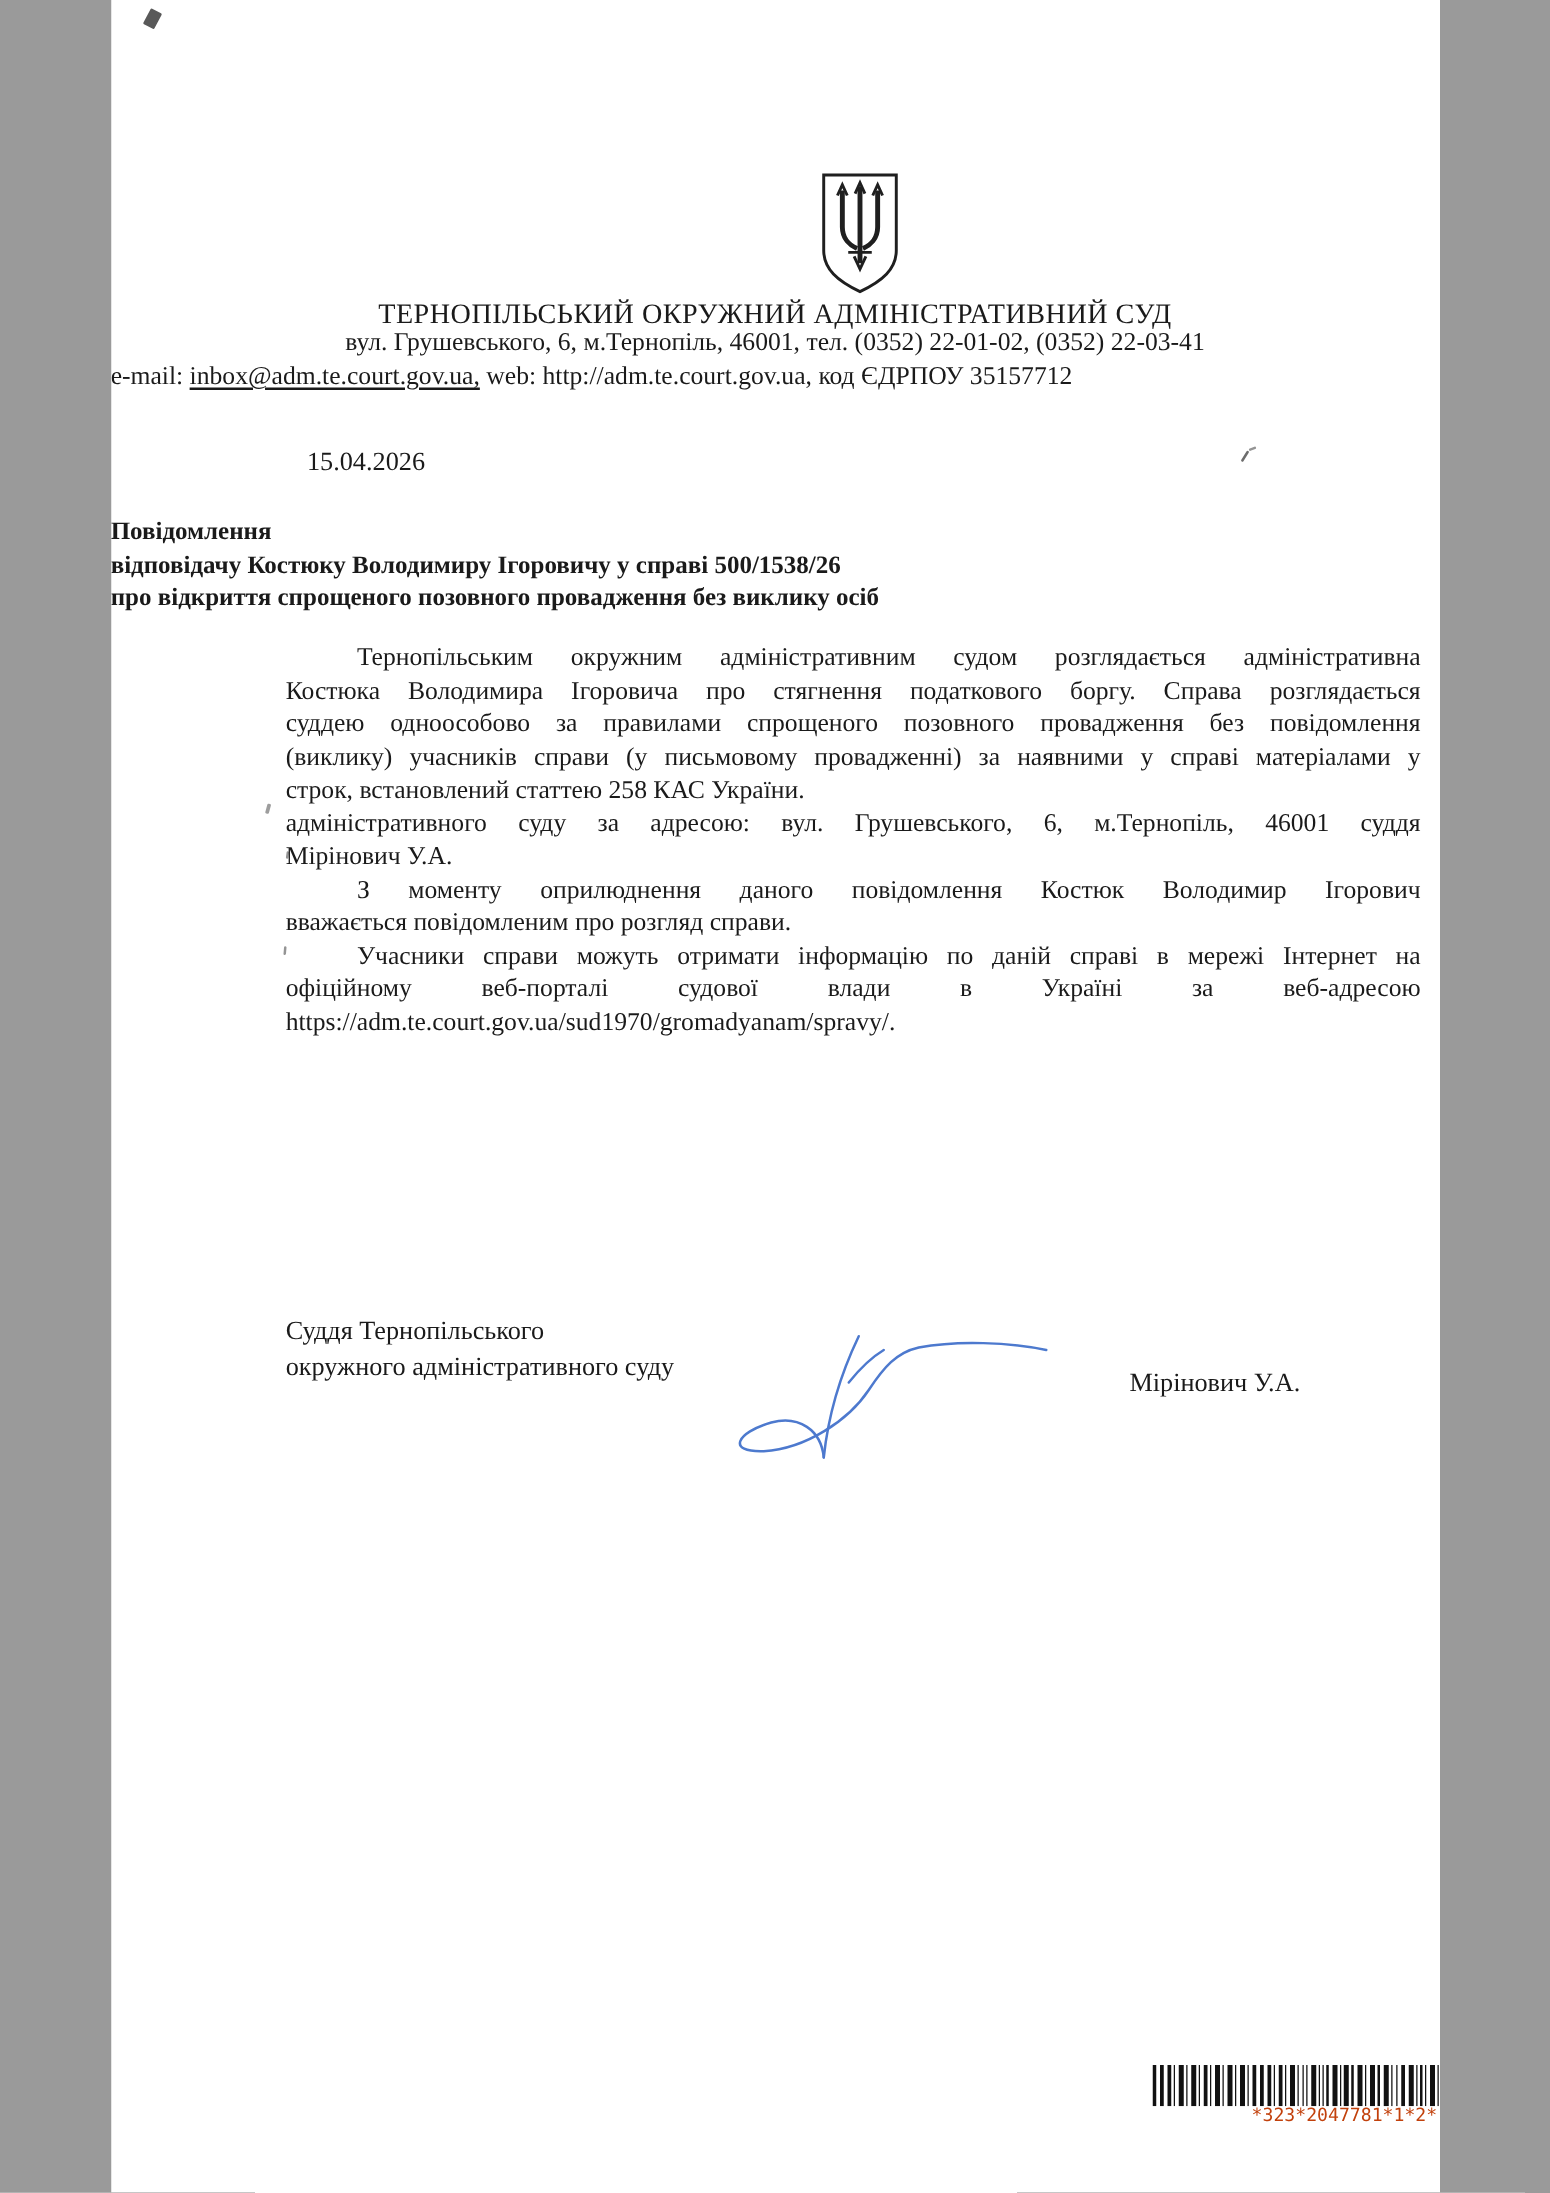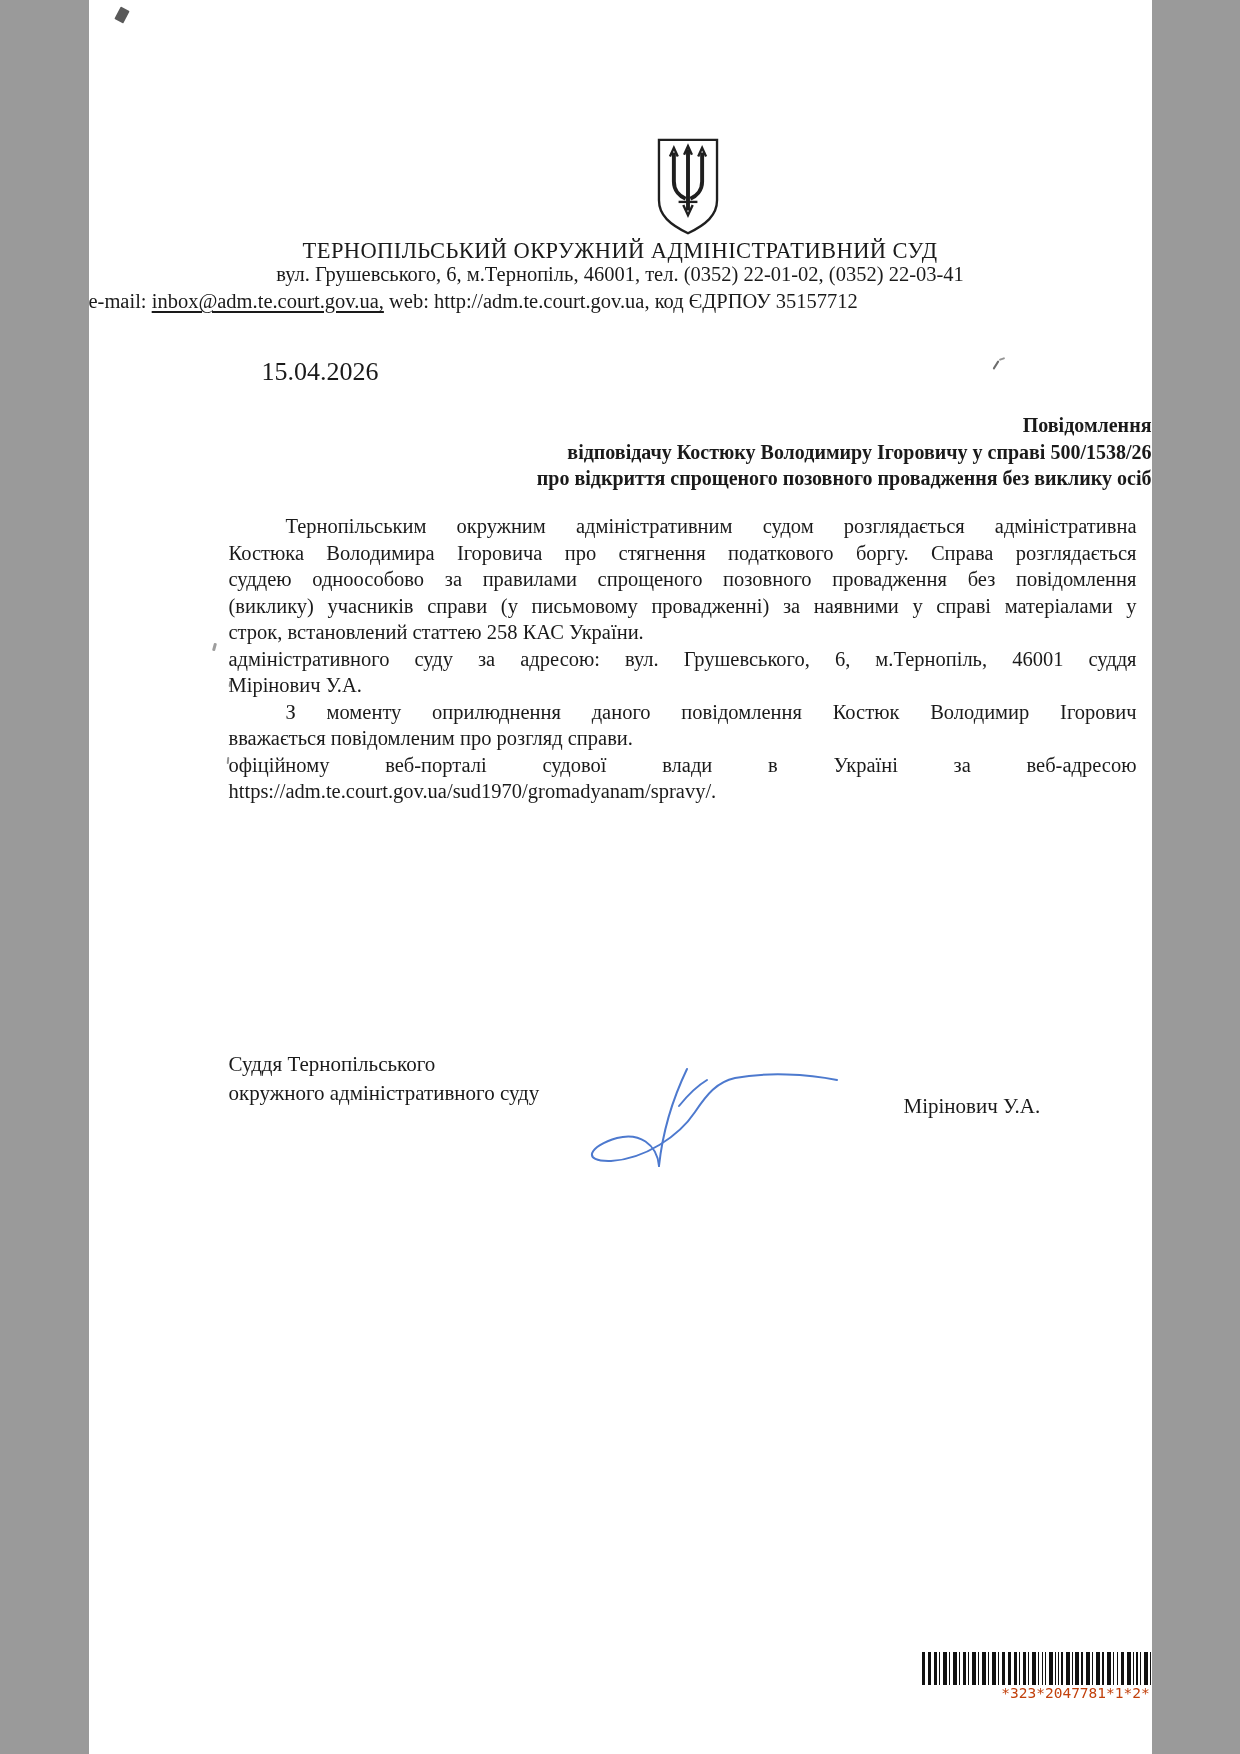--- a/index.html
+++ b/index.html
@@ -21,25 +21,25 @@
   .address-line{
     position:absolute;top:263px;left:0;width:100%;
     text-align:center;font-size:20.5px;white-space:nowrap;
   }
   .email-line{
     position:absolute;top:290px;left:0;width:100%;
     text-align:left;font-size:20.5px;white-space:nowrap;
   }
   .u{text-decoration:underline;text-underline-offset:3px;}
   
-  .date{position:absolute;left:173px;top:357px;font-size:26px;}
+  .date{position:absolute;left:157px;top:357px;font-size:21px;}
   
   .title-block{
     position:absolute;top:412px;left:0;width:100%;
-    text-align:right;font-weight:bold;font-size:20px;line-height:26.5px;
+    text-align:left;font-weight:bold;font-size:20px;line-height:26.5px;
   }
   
   .body-block{
     position:absolute;left:140px;top:513px;width:908px;
     font-size:20.5px;line-height:26.5px;
   }
   .para{margin:0;}
   .line{text-align:justify;text-align-last:justify;white-space:normal;}
   .line.last{text-align:left;text-align-last:left;}
   .para .line.first{text-indent:57px;}
@@ -107,20 +107,21 @@
       </div>
       <div class="para">
         <div class="line">адміністративного суду за адресою: вул. Грушевського, 6, м.Тернопіль, 46001 суддя</div>
         <div class="line last">Мірінович У.А.</div>
       </div>
       <div class="para">
         <div class="line first">З моменту оприлюднення даного повідомлення Костюк Володимир Ігорович</div>
         <div class="line last">вважається повідомленим про розгляд справи.</div>
       </div>
       <div class="para">
+        <div class="line first">Учасники справи можуть отримати інформацію по даній справі в мережі Інтернет на</div>
         <div class="line">офіційному веб-порталі судової влади в Україні за веб-адресою</div>
         <div class="line last">https://adm.te.court.gov.ua/sud1970/gromadyanam/spravy/.</div>
       </div>
     </div>
 
   <div class="sign-left">
     <div>Суддя Тернопільського</div>
     <div>окружного адміністративного суду</div>
   </div>
 

